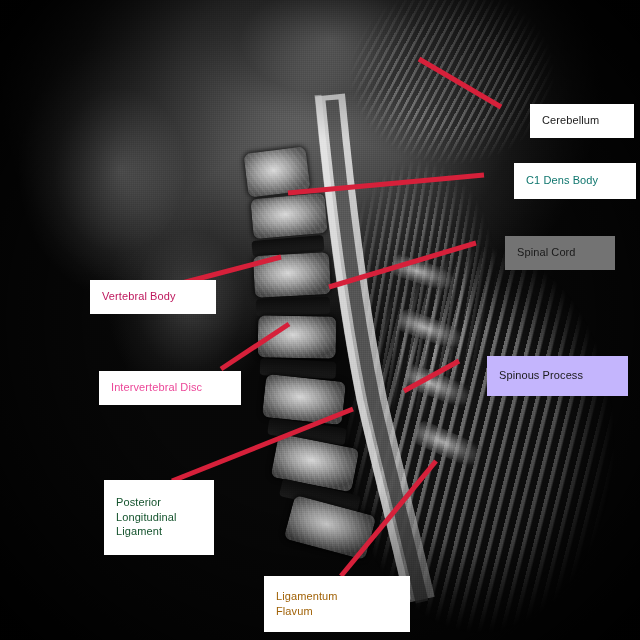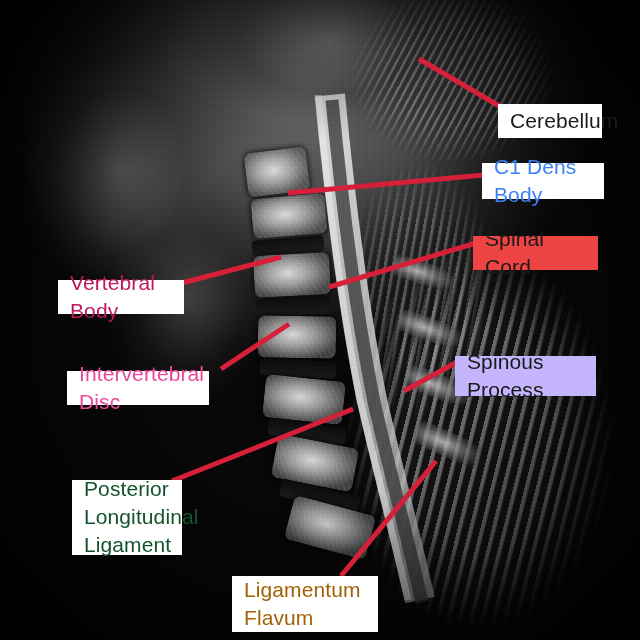--- a/index.html
+++ b/index.html
@@ -114,29 +114,30 @@
     height: 640px;
   }
   .arrow-line {
     stroke-linecap: butt;
   }
 
   .label-box {
     position: absolute;
     background: #ffffff;
     color: #1a1a1a;
-    font-size: 21px;
+    font-size: 11px;
     line-height: 1.32;
     padding: 7px 12px 8px 12px;
     box-sizing: border-box;
     white-space: pre-line;
     letter-spacing: 0.1px;
     pointer-events: auto;
     display: flex;
     align-items: center;
+    margin-left: 32px;
   }
 </style>
 </head>
 <body>
 
 <div id="stage">
 
   <div class="mri-layer" id="mri-base"></div>
   <div class="mri-layer" id="mri-skull"></div>
   <div class="mri-layer" id="mri-cerebellum"></div>
@@ -187,22 +188,22 @@
         <line x1="288" y1="193" x2="484" y2="175" stroke="#d6203a" stroke-width="5" class="arrow-line"></line>
         <line x1="329" y1="287" x2="476" y2="243" stroke="#d6203a" stroke-width="5" class="arrow-line"></line>
         <line x1="182" y1="283" x2="281" y2="257" stroke="#d6203a" stroke-width="5" class="arrow-line"></line>
         <line x1="404" y1="391" x2="459" y2="361" stroke="#d6203a" stroke-width="5" class="arrow-line"></line>
         <line x1="221" y1="369" x2="289" y2="324" stroke="#d6203a" stroke-width="5" class="arrow-line"></line>
         <line x1="172" y1="481" x2="353" y2="409" stroke="#d6203a" stroke-width="5" class="arrow-line"></line>
         <line x1="436" y1="461" x2="341" y2="576" stroke="#d6203a" stroke-width="5" class="arrow-line"></line>
       </svg>
     <div id="label-container">
         <div class="label-box" style="left: 498px; top: 104px; width: 104px; height: 34px; background: rgb(255, 255, 255); color: rgb(26, 26, 26);">Cerebellum</div>
-        <div class="label-box" style="left: 482px; top: 163px; width: 122px; height: 36px; background: rgb(255, 255, 255); color: #3b82f6;">C1 Dens Body</div>
-        <div class="label-box" style="left: 473px; top: 236px; width: 125px; height: 34px; background: #ef4444; color: rgb(26, 26, 26);">Spinal Cord</div>
+        <div class="label-box" style="left: 482px; top: 163px; width: 122px; height: 36px; background: rgb(255, 255, 255); color: #0f766e;">C1 Dens Body</div>
+        <div class="label-box" style="left: 473px; top: 236px; width: 110px; height: 34px; background: #737373; color: rgb(26, 26, 26);">Spinal Cord</div>
         <div class="label-box" style="left: 58px; top: 280px; width: 126px; height: 34px; background: rgb(255, 255, 255); color: #be185d;">Vertebral Body</div>
         <div class="label-box" style="left: 455px; top: 356px; width: 141px; height: 40px; background: #c4b5fd; color: rgb(26, 26, 26);">Spinous Process</div>
         <div class="label-box" style="left: 67px; top: 371px; width: 142px; height: 34px; background: rgb(255, 255, 255); color: #ec4899;">Intervertebral Disc</div>
         <div class="label-box" style="left: 72px; top: 480px; width: 110px; height: 75px; background: rgb(255, 255, 255); color: #14532d;">Posterior
 Longitudinal
 Ligament</div>
         <div class="label-box" style="left: 232px; top: 576px; width: 146px; height: 56px; background: rgb(255, 255, 255); color: #a16207;">Ligamentum
 Flavum</div>
       </div>
   </div>

